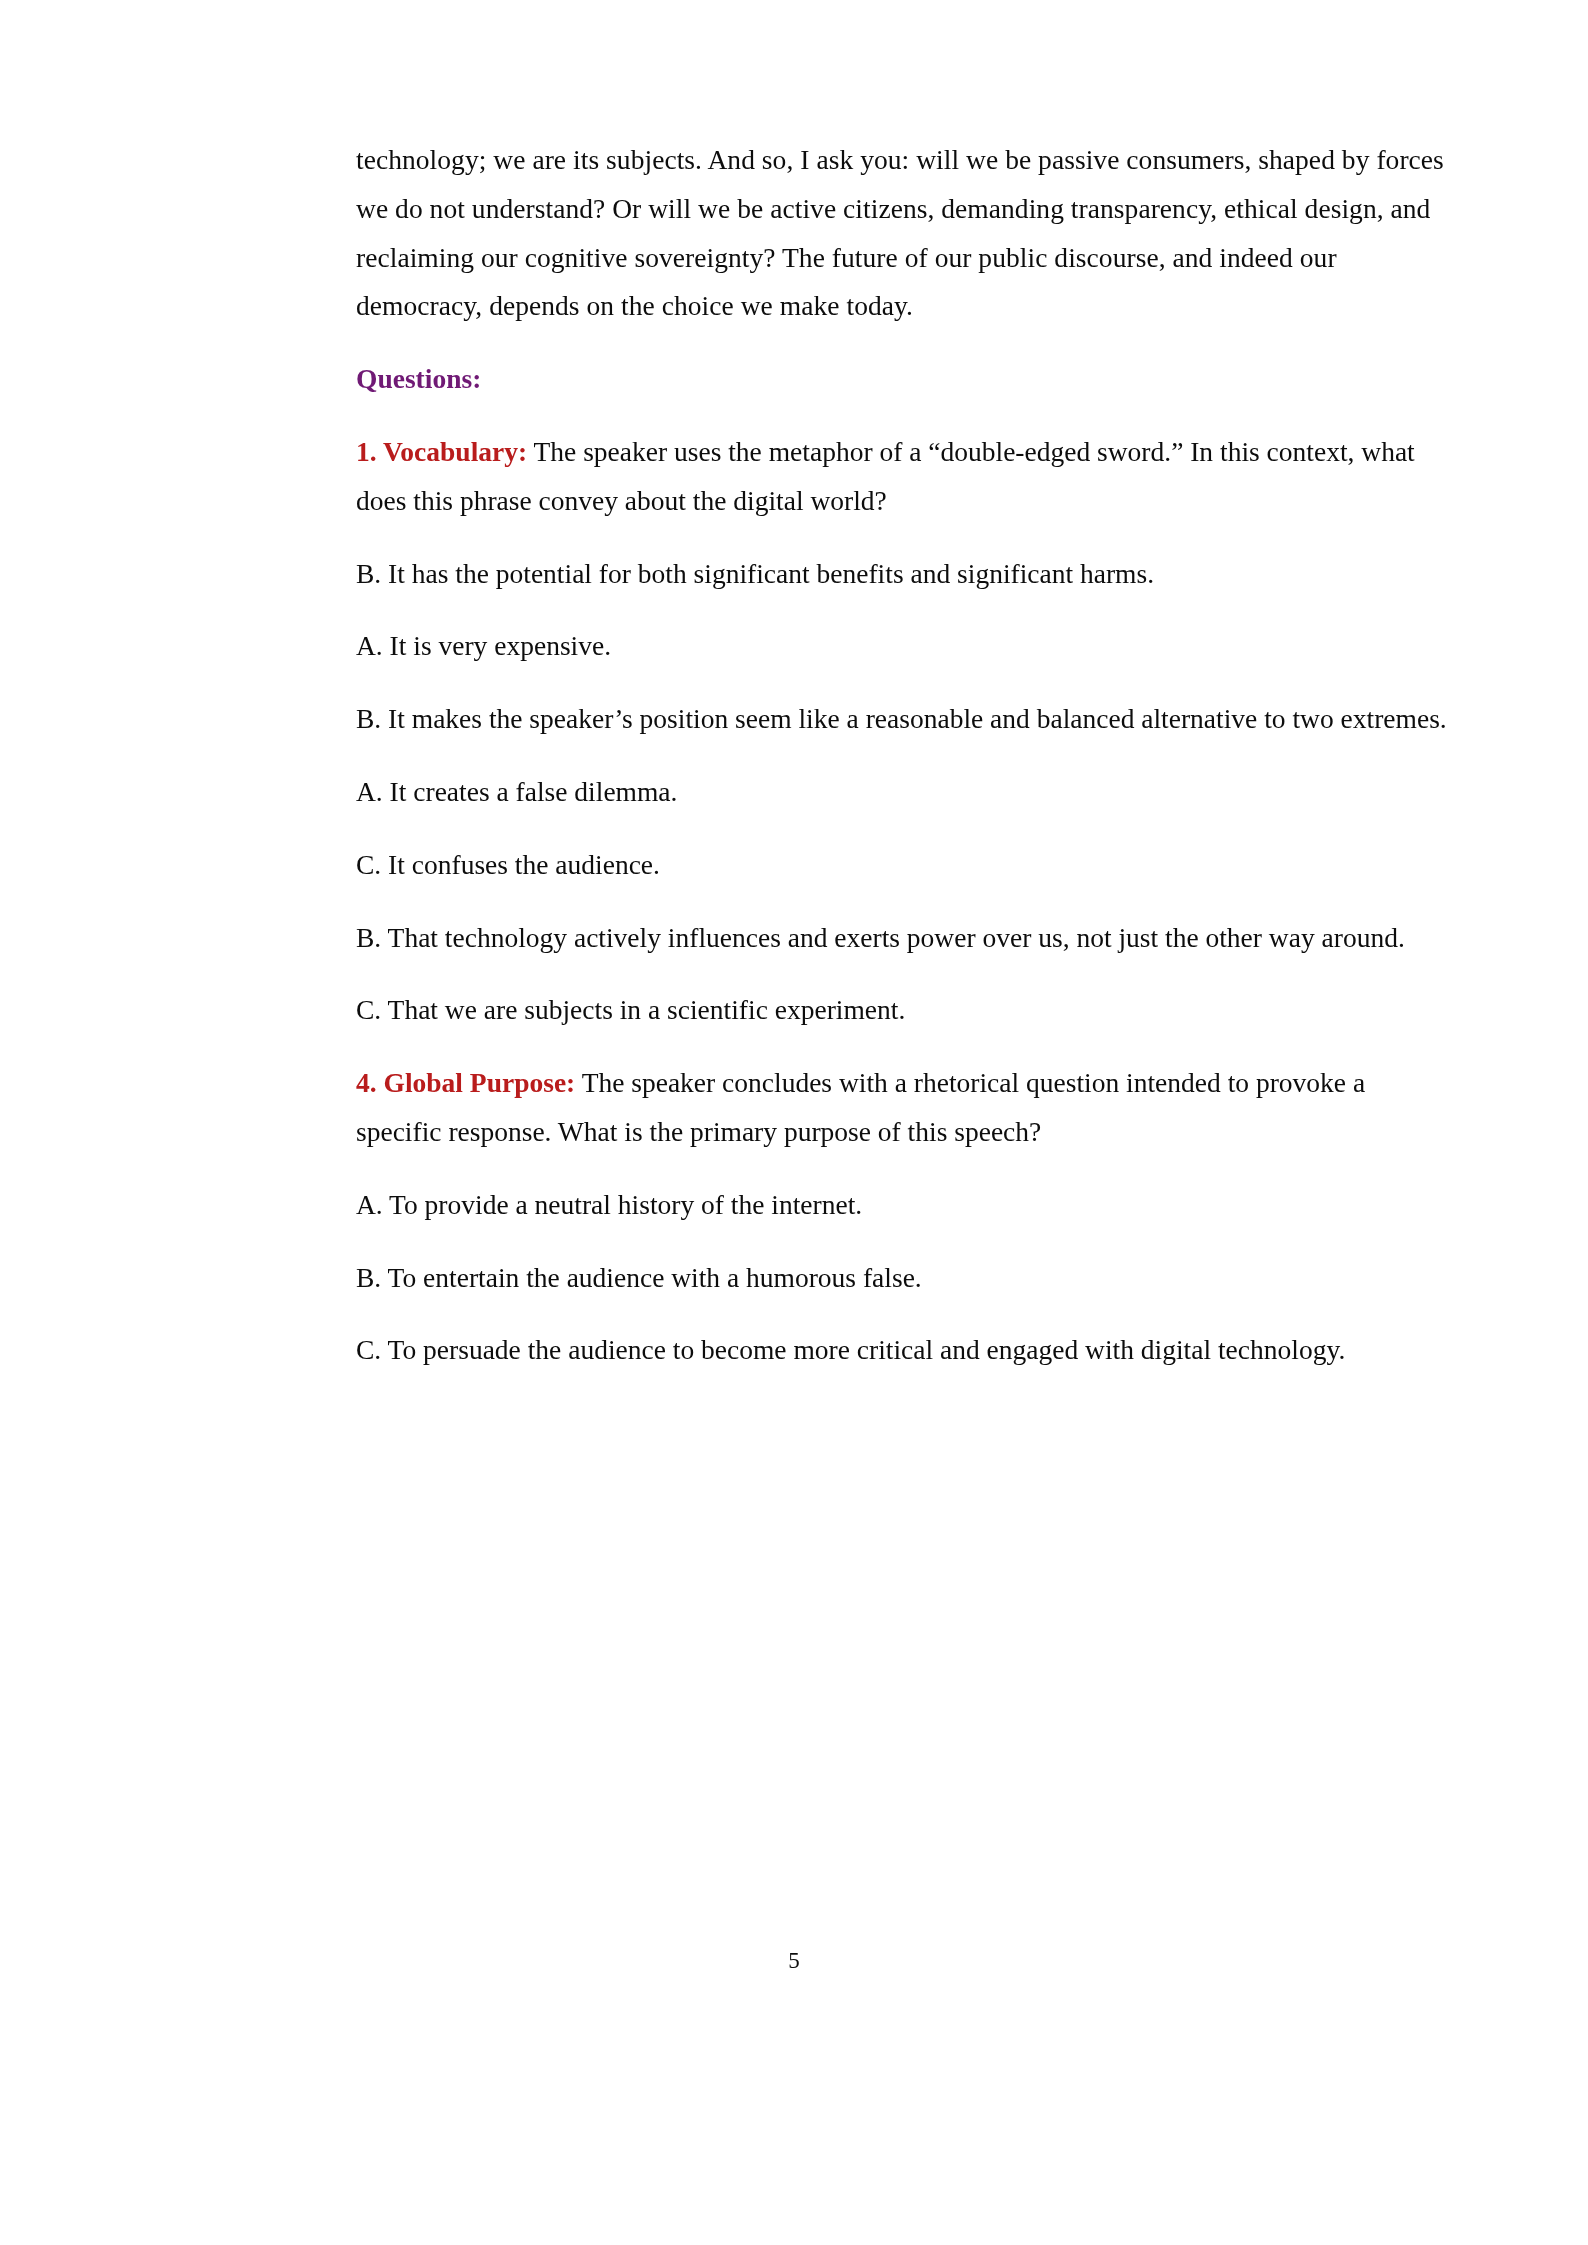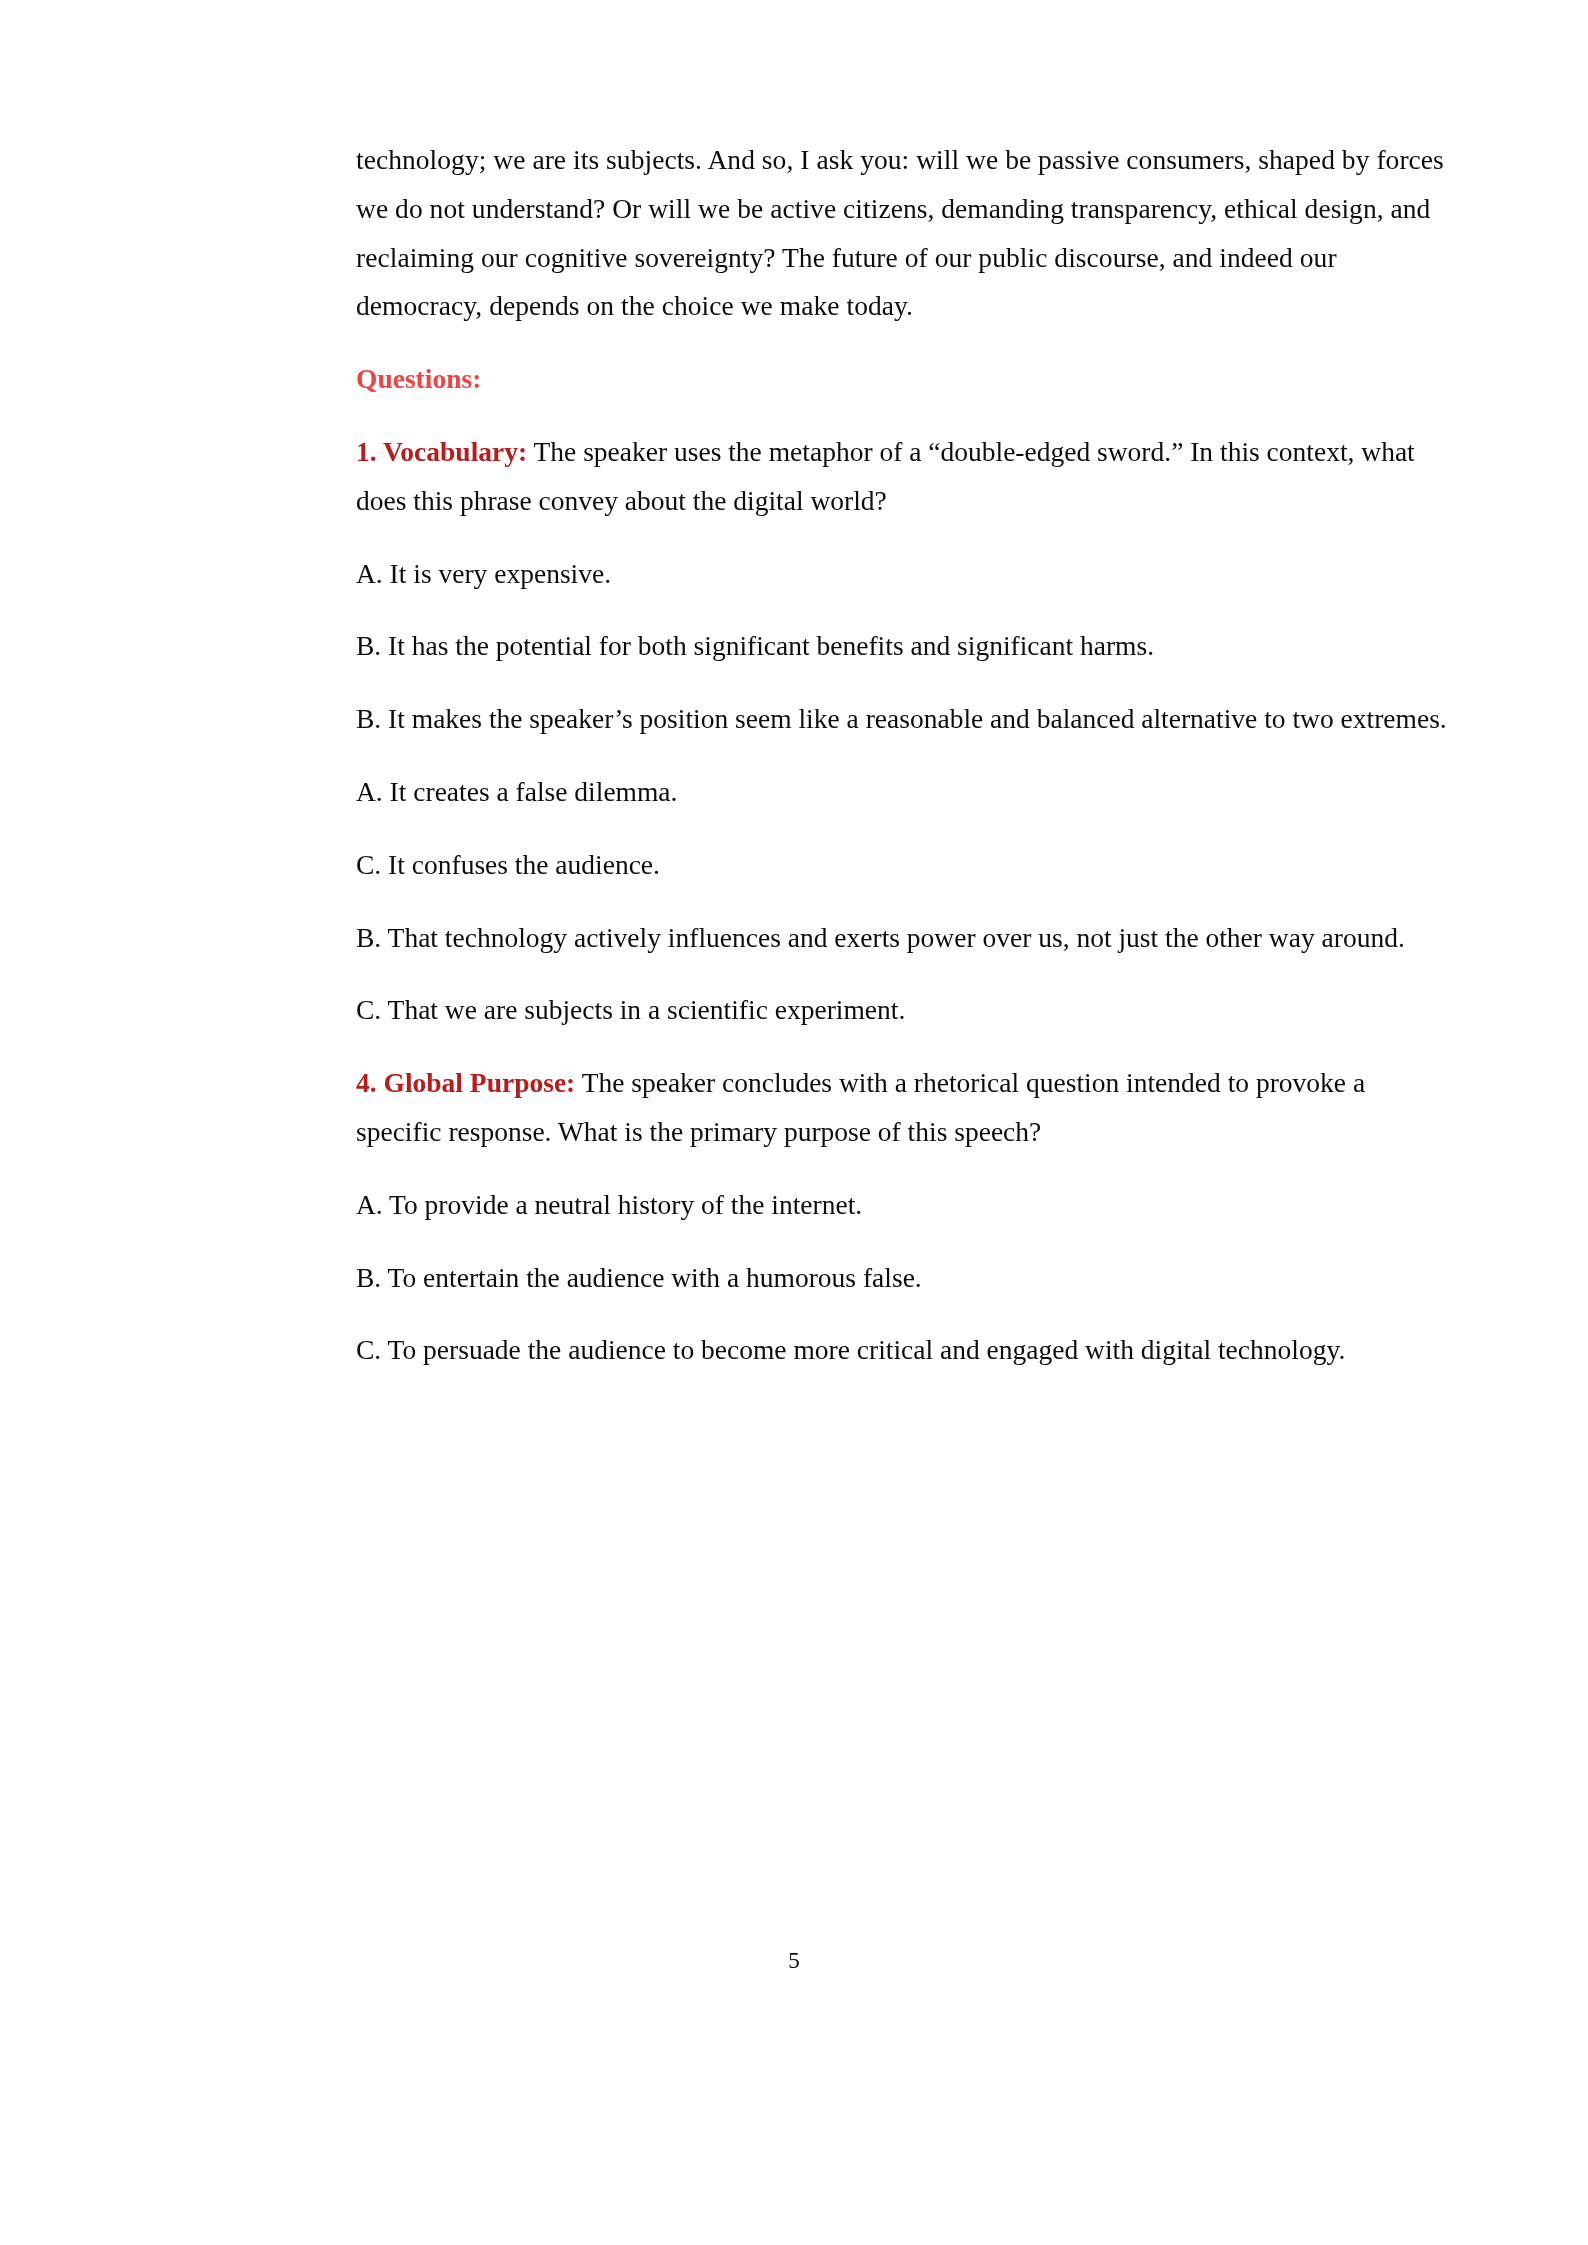--- a/index.html
+++ b/index.html
@@ -32,21 +32,21 @@
     letter-spacing: 0.05px;
   }
   .para.body-para {
     margin-bottom: 24px;
   }
   .heading {
     font-size: 27.5px;
     line-height: 48.8px;
     font-weight: bold;
     margin: 0 0 24px 0;
-    color: #ef4444;
+    color: #701a75;
   }
   .question {
     font-size: 27.5px;
     line-height: 48.8px;
     margin: 0 0 24px 0;
     color: #0d0d0d;
   }
   .question .qlabel {
     font-weight: bold;
     color: #b91c1c;
@@ -72,22 +72,22 @@
 <body>
 
 <div class="page">
   <div class="content">
 
     <p class="para body-para">technology; we are its subjects. And so, I ask you: will we be passive consumers, shaped by forces we do not understand? Or will we be active citizens, demanding transparency, ethical design, and reclaiming our cognitive sovereignty? The future of our public discourse, and indeed our democracy, depends on the choice we make today.</p>
 
     <p class="heading">Questions:</p>
 
     <p class="question"><span class="qlabel">1. Vocabulary:</span><span> The speaker uses the metaphor of a “double-edged sword.” In this context, what does this phrase convey about the digital world?</span></p>
+    <p class="option">B. It has the potential for both significant benefits and significant harms.</p>
     <p class="option">A. It is very expensive.</p>
-    <p class="option">B. It has the potential for both significant benefits and significant harms.</p>
 
     <p class="option">B. It makes the speaker’s position seem like a reasonable and balanced alternative to two extremes.</p>
     <p class="option">A. It creates a false dilemma.</p>
     <p class="option">C. It confuses the audience.</p>
 
     <p class="option">B. That technology actively influences and exerts power over us, not just the other way around.</p>
     <p class="option">C. That we are subjects in a scientific experiment.</p>
 
     <p class="question"><span class="qlabel">4. Global Purpose:</span><span> The speaker concludes with a rhetorical question intended to provoke a specific response. What is the primary purpose of this speech?</span></p>
     <p class="option">A. To provide a neutral history of the internet.</p>

